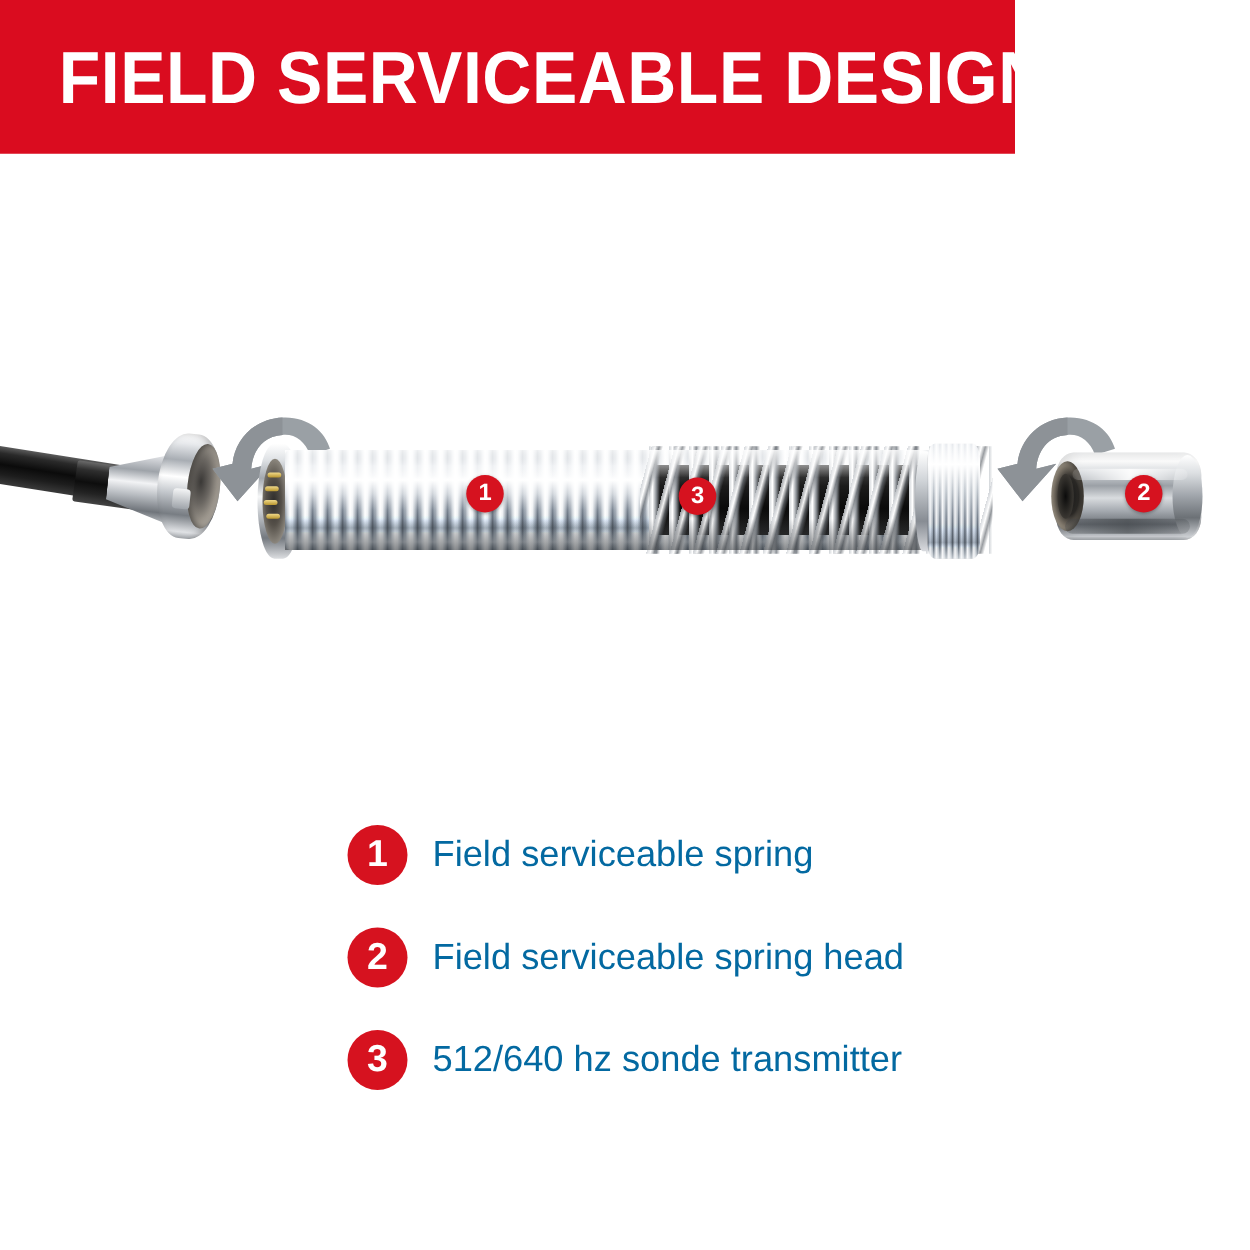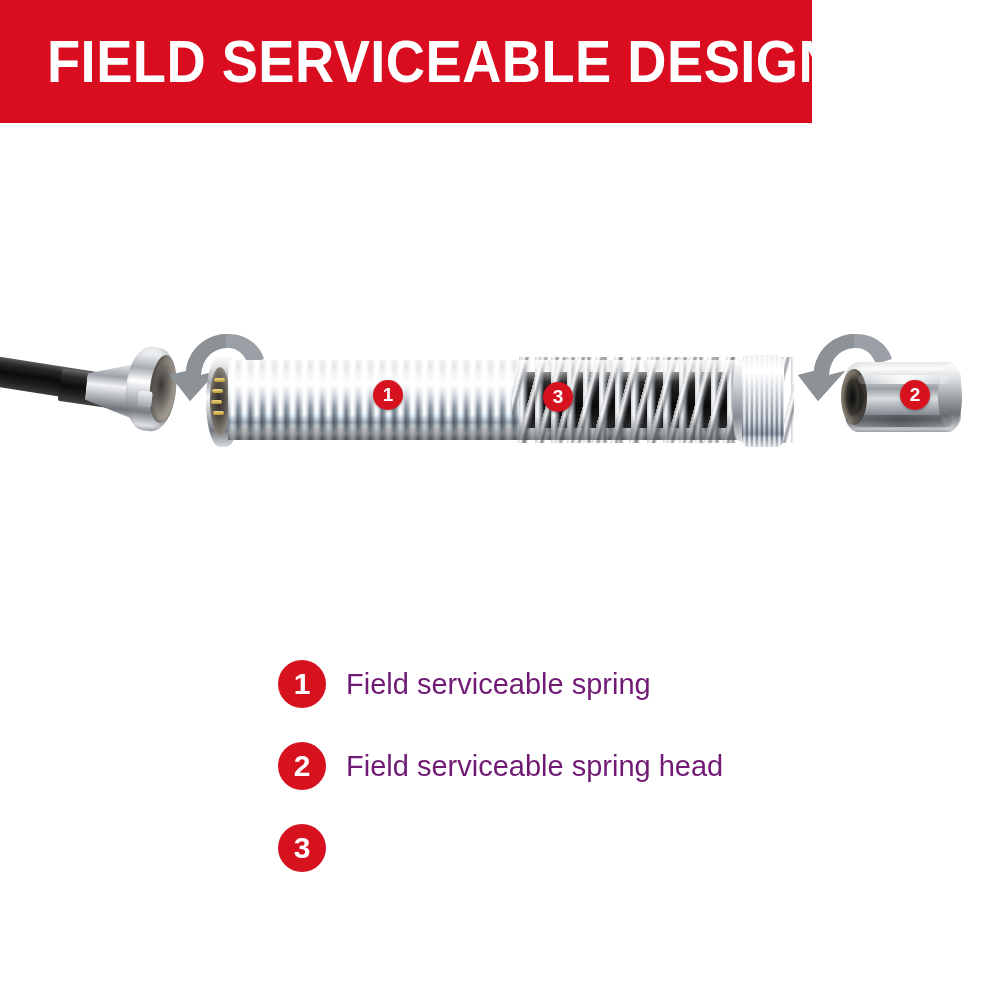--- a/index.html
+++ b/index.html
@@ -354,21 +354,21 @@
     font-weight: bold;
     font-size: 30px;
     line-height: 48px;
     text-align: center;
     font-family: "Liberation Sans", sans-serif;
   }
   .legend-label {
     margin-left: 20px;
     font-size: 29px;
     line-height: 34px;
-    color: #701a75;
+    color: #0369a1;
     font-family: "Liberation Sans", sans-serif;
     white-space: nowrap;
   }
 </style>
 </head>
 <body>
 
 <div id="header-banner">
   <div id="header-title">FIELD SERVICEABLE DESIGN</div>
 </div>
@@ -430,15 +430,16 @@
     <div class="legend-label">Field serviceable spring</div>
   </div>
 
   <div class="legend-row">
     <div class="legend-badge">2</div>
     <div class="legend-label">Field serviceable spring head</div>
   </div>
 
   <div class="legend-row">
     <div class="legend-badge">3</div>
+    <div class="legend-label">512/640 hz sonde transmitter</div>
   </div>
 
 </div>
 
 </body></html>

